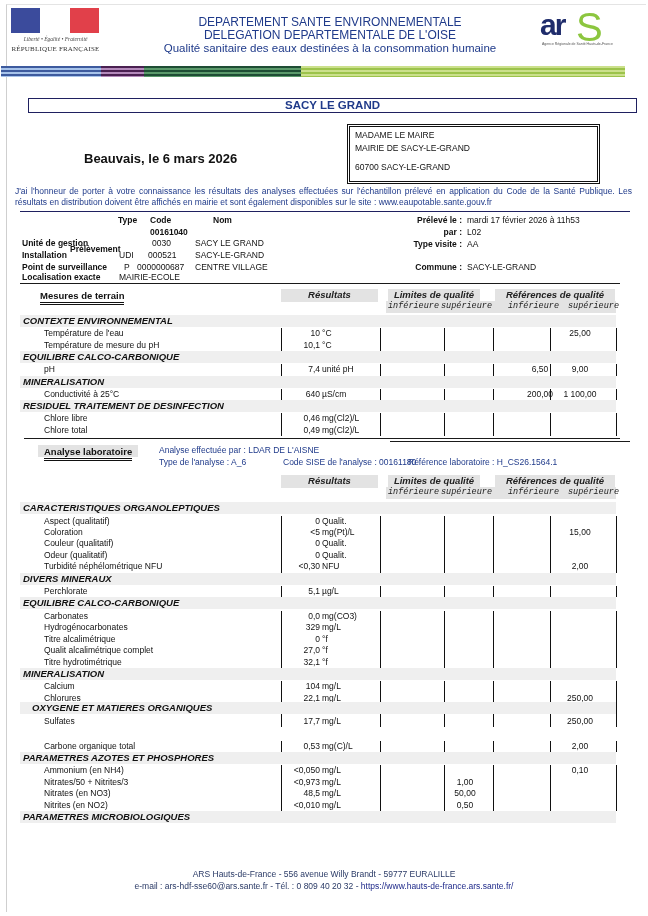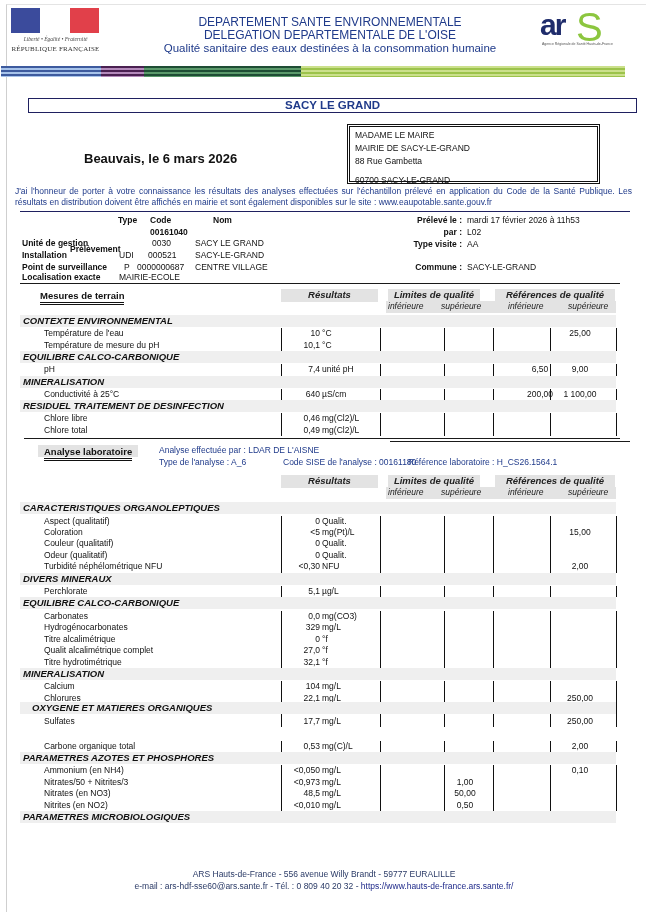--- a/index.html
+++ b/index.html
@@ -43,21 +43,21 @@
 
   .rule { position: absolute; height: 1px; background: #1a1a1a; }
 
   
   .info { position: absolute; font-size: 8.5px; line-height: 10.5px; white-space: nowrap; }
   .lbl { font-weight: bold; }
 
   
   .colhdr { position: absolute; background: #e3e3e3; font-weight: bold; font-style: italic; font-size: 9.5px; text-align: center; color: #222; line-height: 12px; }
   .colsub { position: absolute; background: #e3e3e3; font-style: italic; font-size: 8.5px; color: #222; line-height: 11px; }
-  .colsub span { position: absolute; top: 0; }
+  .colsub span { position: absolute; top: 0; font-family: Liberation Mono, monospace; }
   .section-label { position: absolute; font-weight: bold; font-size: 9.5px; }
   .section-label .u { border-bottom: 3px double #111; padding-bottom: 1px; }
   .section-label.bg { background: #e3e3e3; padding: 1px 6px 0 6px; }
 
   .grp { position: absolute; left: 20px; width: 596px; height: 12px; background: #efefef; font-weight: bold; font-style: italic; font-size: 9.5px; line-height: 12px; padding-left: 3px; color: #111; }
   .row { position: absolute; left: 20px; width: 596px; font-size: 8.5px; line-height: 11px; }
   .row .p { position: absolute; left: 24px; }
   .row .v { position: absolute; right: calc(596px - 300px); text-align: right; }
   .row .u { position: absolute; left: 302px; }
   .row .li { position: absolute; width: 60px; left: 360px; text-align: center; }
@@ -104,21 +104,20 @@
 <div class="stripe s3"></div>
 <div class="stripe s4"></div>
 
 <div class="commune-box">SACY LE GRAND</div>
 
 <div class="date-line">Beauvais, le 6 mars 2026</div>
 
 <div class="addr-box">
   <div>MADAME LE MAIRE</div>
   <div>MAIRIE DE SACY-LE-GRAND</div>
-  <div>88 Rue Gambetta</div>
   <div class="gap"></div>
   <div>60700 SACY-LE-GRAND</div>
 </div>
 
 <div class="intro">J'ai l'honneur de porter à votre connaissance les résultats des analyses effectuées sur l'échantillon prélevé en application du Code de la Santé Publique. Les résultats en distribution doivent être affichés en mairie et sont également disponibles sur le site : www.eaupotable.sante.gouv.fr</div>
 
 <div class="rule" style="left:20px; top:211px; width:610px; background:#1f2060;"></div>
 
 <div id="sample-info">
     <div class="info lbl" style="left:118px; top:215px;">Type</div>

